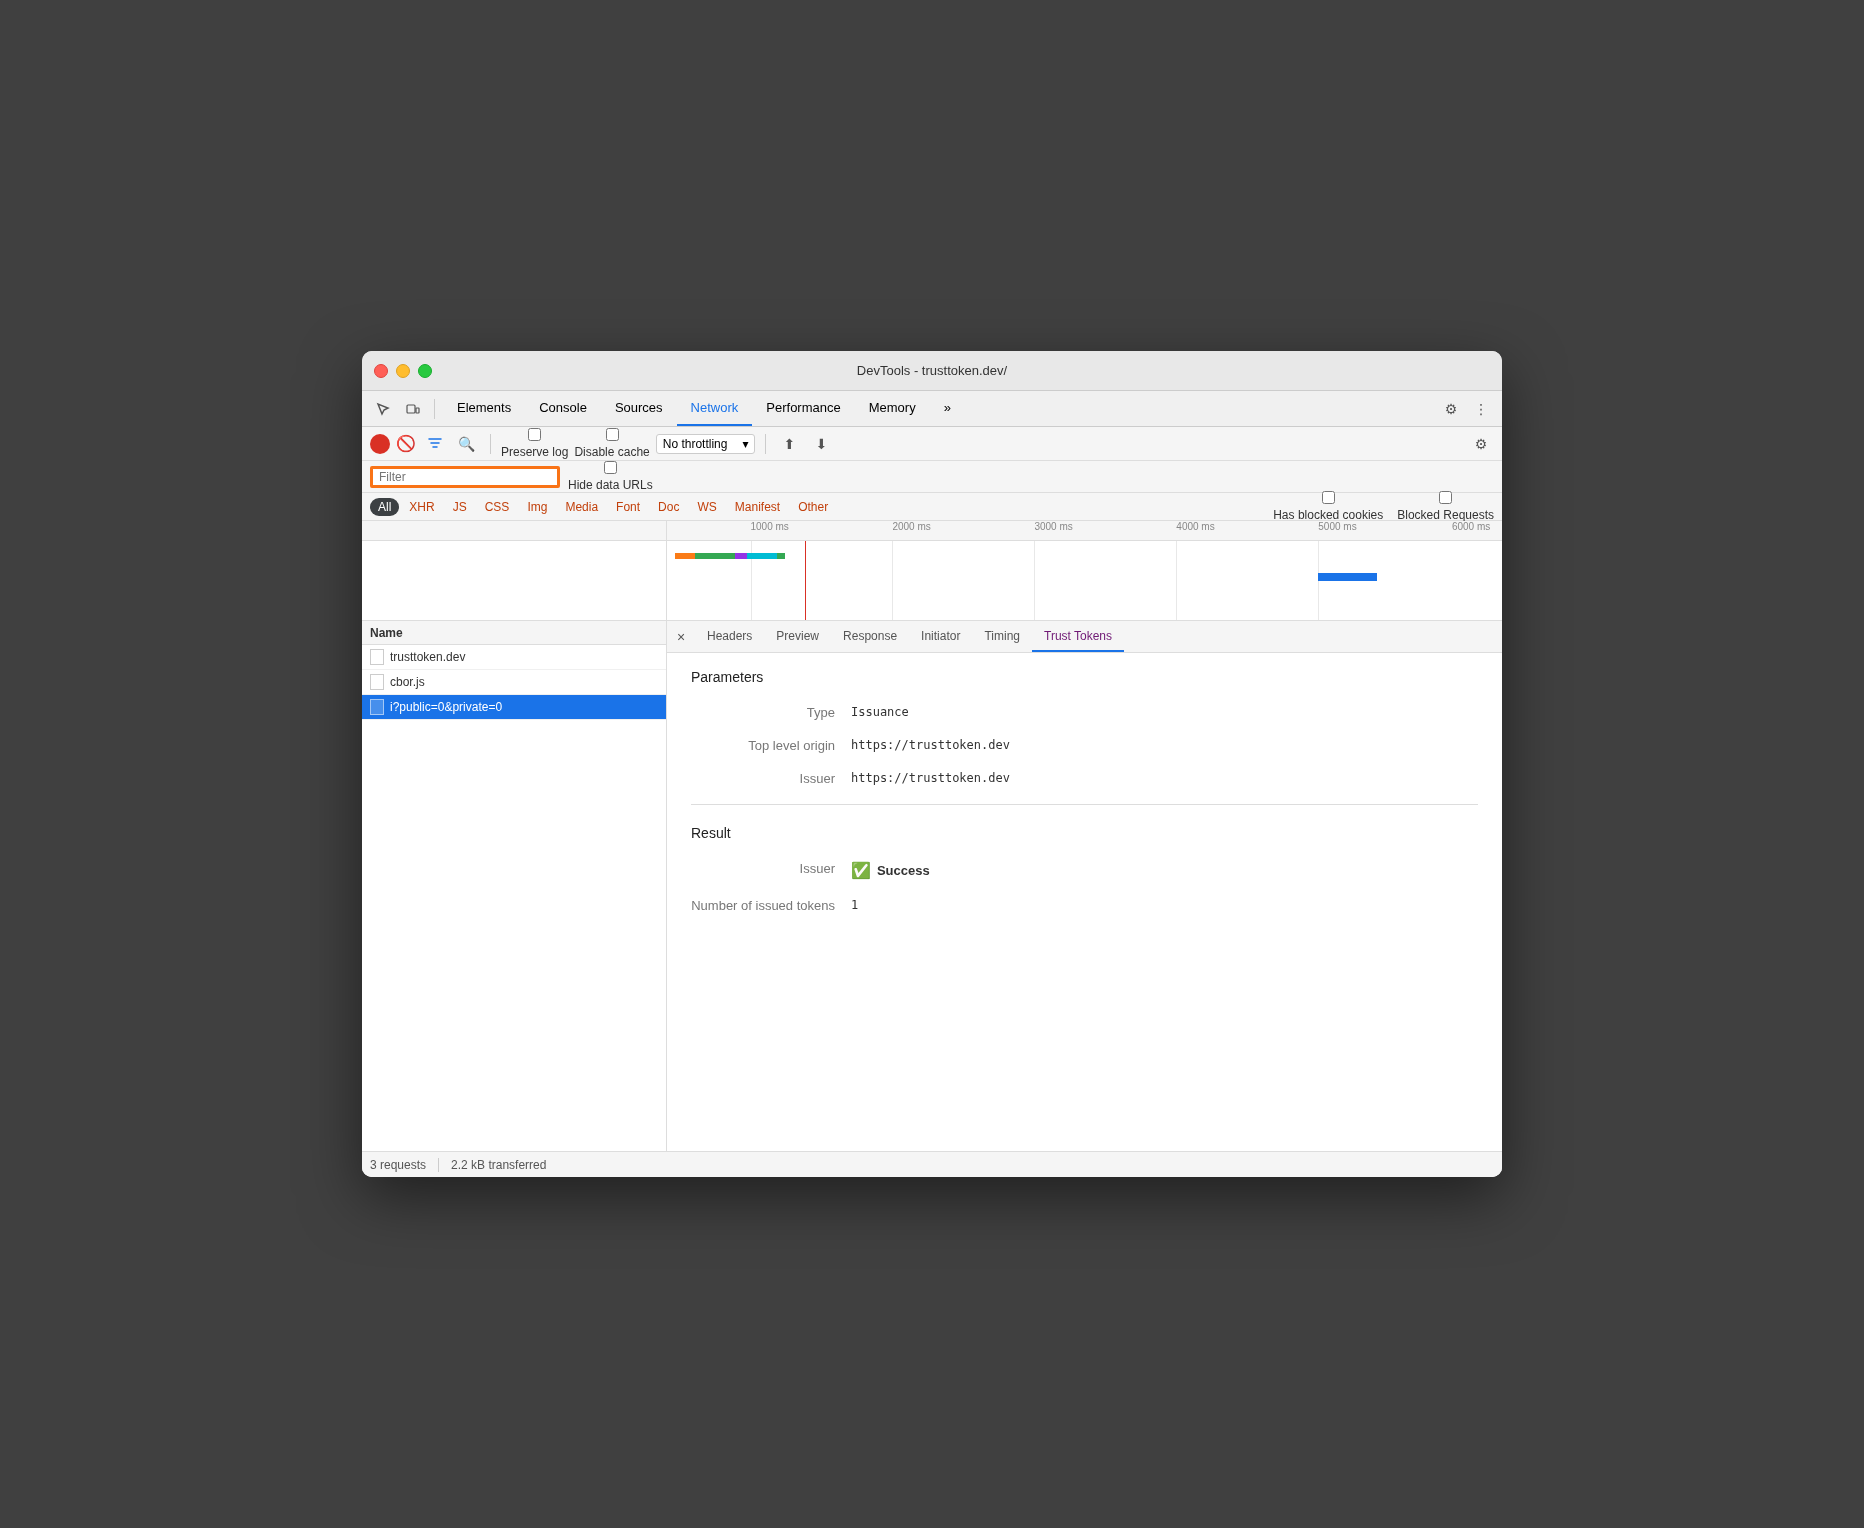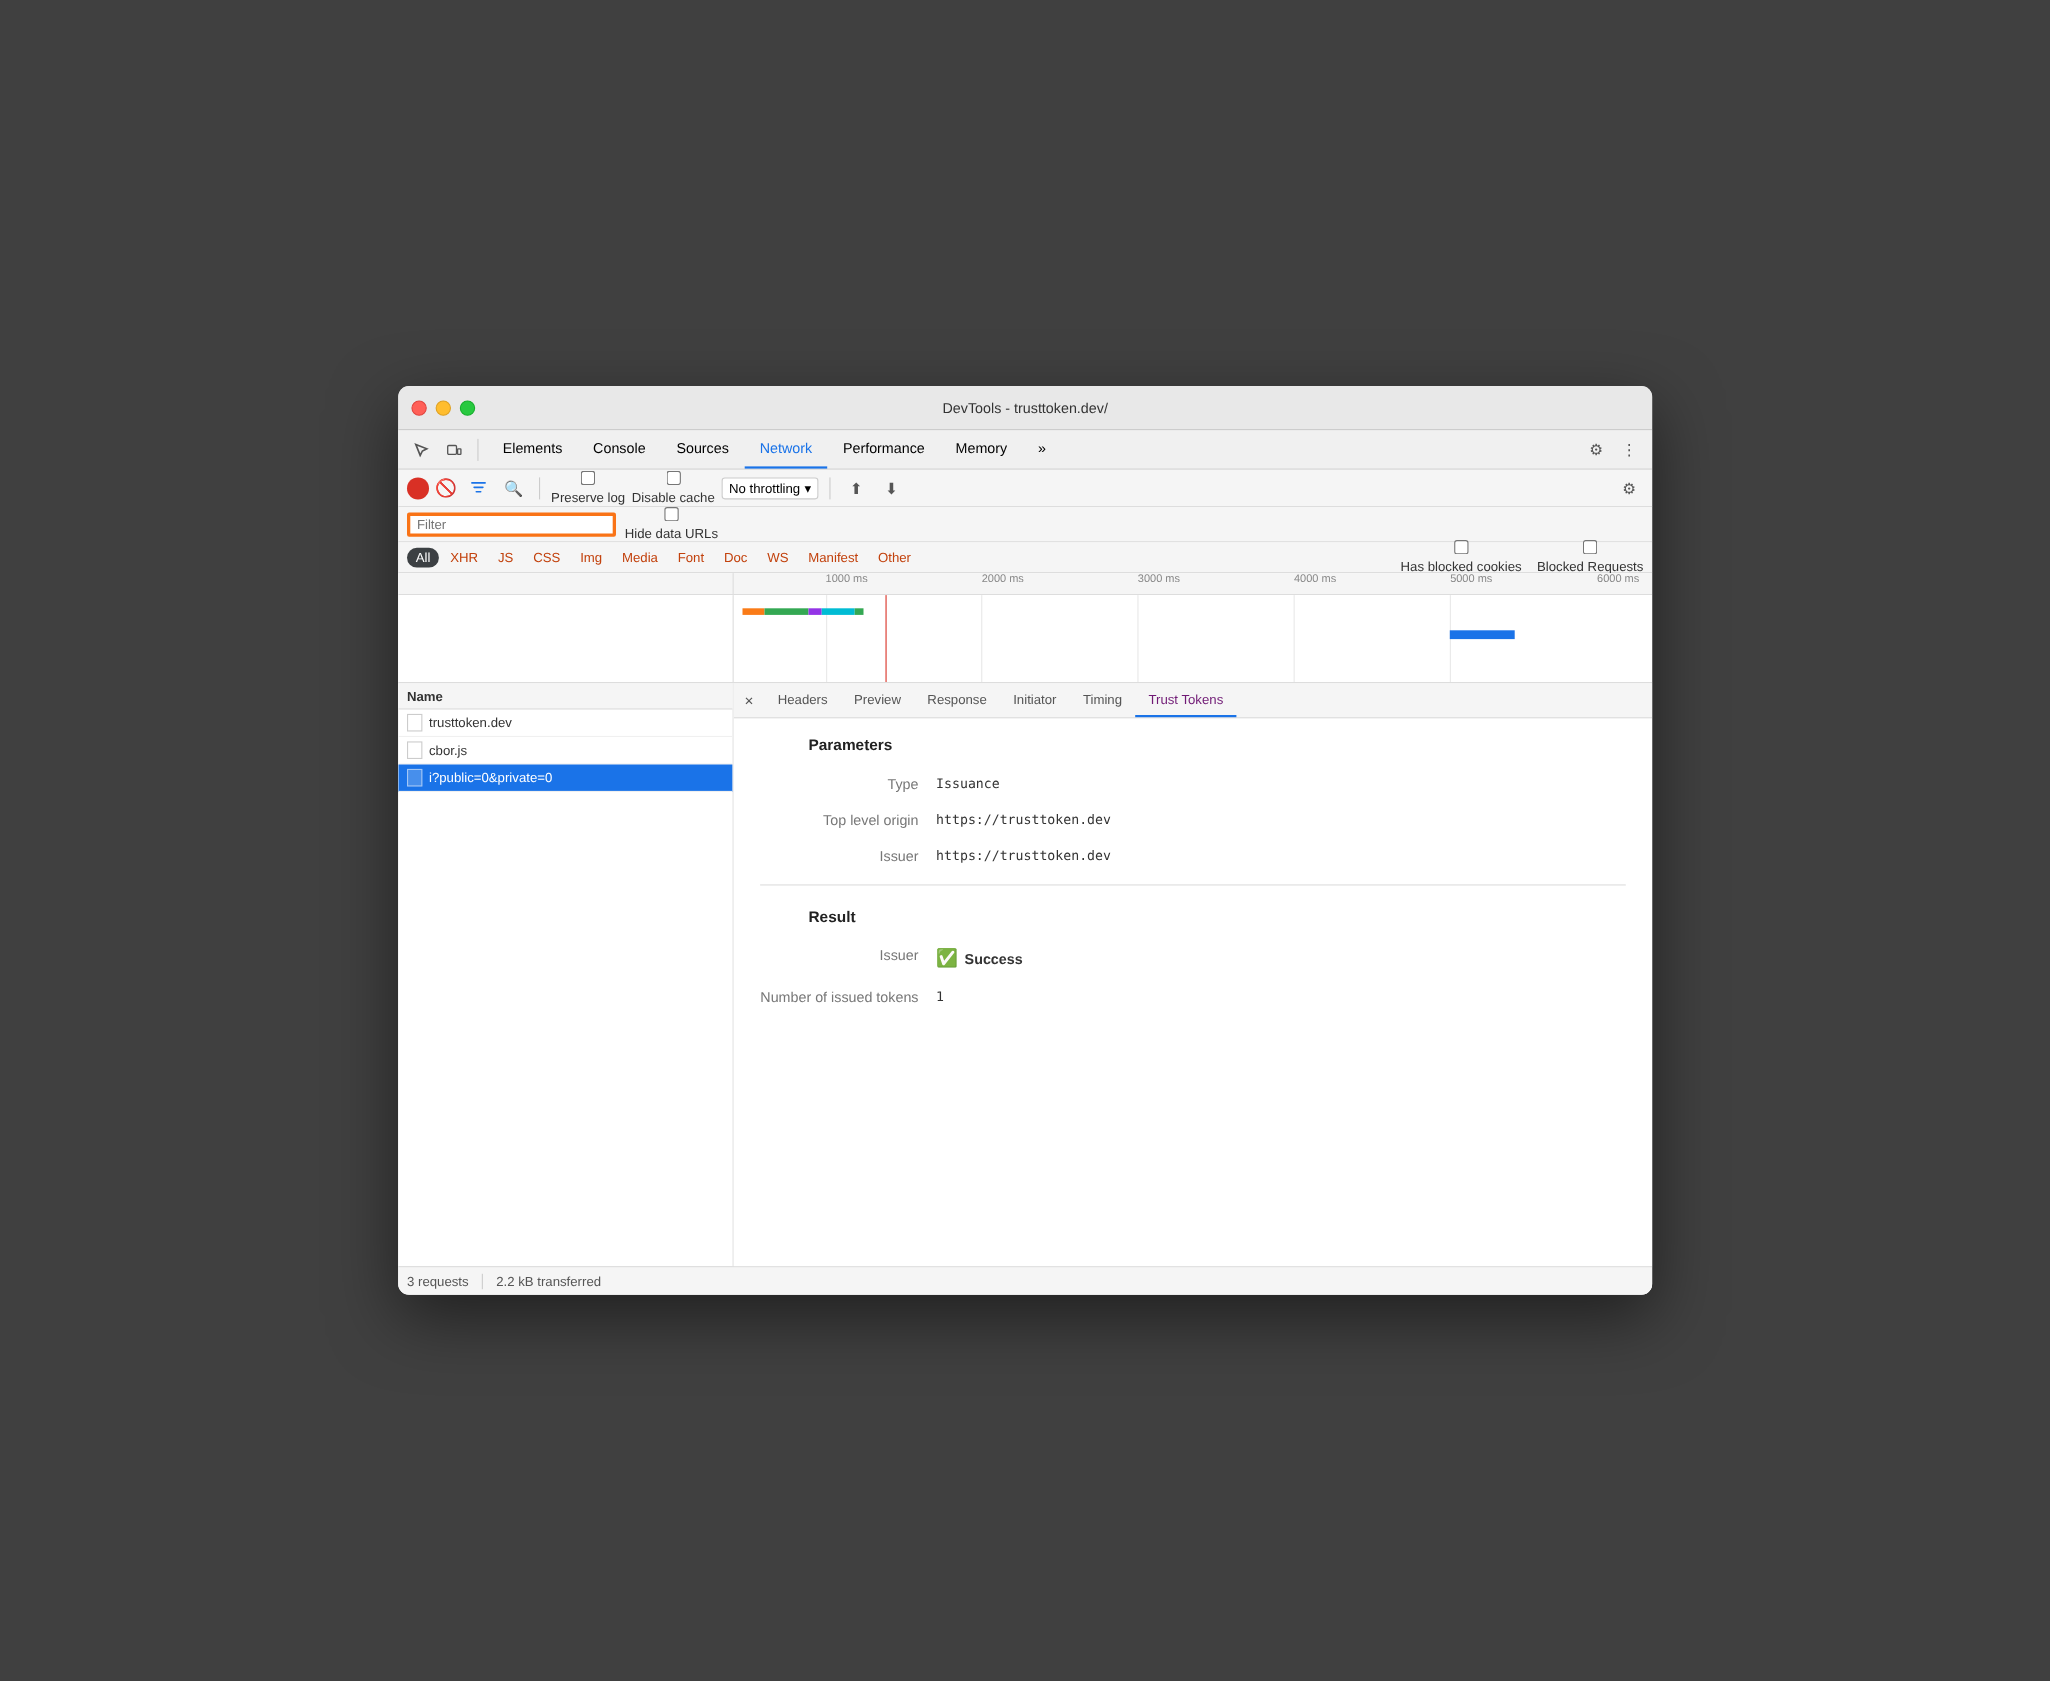--- a/index.html
+++ b/index.html
@@ -146,21 +146,21 @@
     .checkbox-label input { cursor: pointer; }
     .throttle-select {
       font-size: 12px;
       padding: 2px 6px;
       border: 1px solid #ccc;
       border-radius: 3px;
       background: white;
       cursor: pointer;
       display: flex;
       align-items: center;
-      gap: 4px;
+      gap: 15px;
     }
     
     .filter-bar {
       background: #f5f5f5;
       display: flex;
       align-items: center;
       padding: 4px 8px;
       border-bottom: 1px solid #ddd;
       gap: 8px;
       height: 32px;
@@ -310,24 +310,23 @@
       font-size: 14px;
       margin-right: 4px;
     }
     .detail-content {
       flex: 1;
       overflow-y: auto;
       padding: 16px 24px;
     }
     .section-title {
       font-size: 14px;
-      font-weight: 700;
+      font-weight: 400;
       color: #222;
       margin-bottom: 20px;
-      margin-left: 44px;
     }
     .detail-row {
       display: flex;
       margin-bottom: 18px;
       font-size: 13px;
     }
     .detail-label {
       color: #777;
       width: 160px;
       text-align: right;

